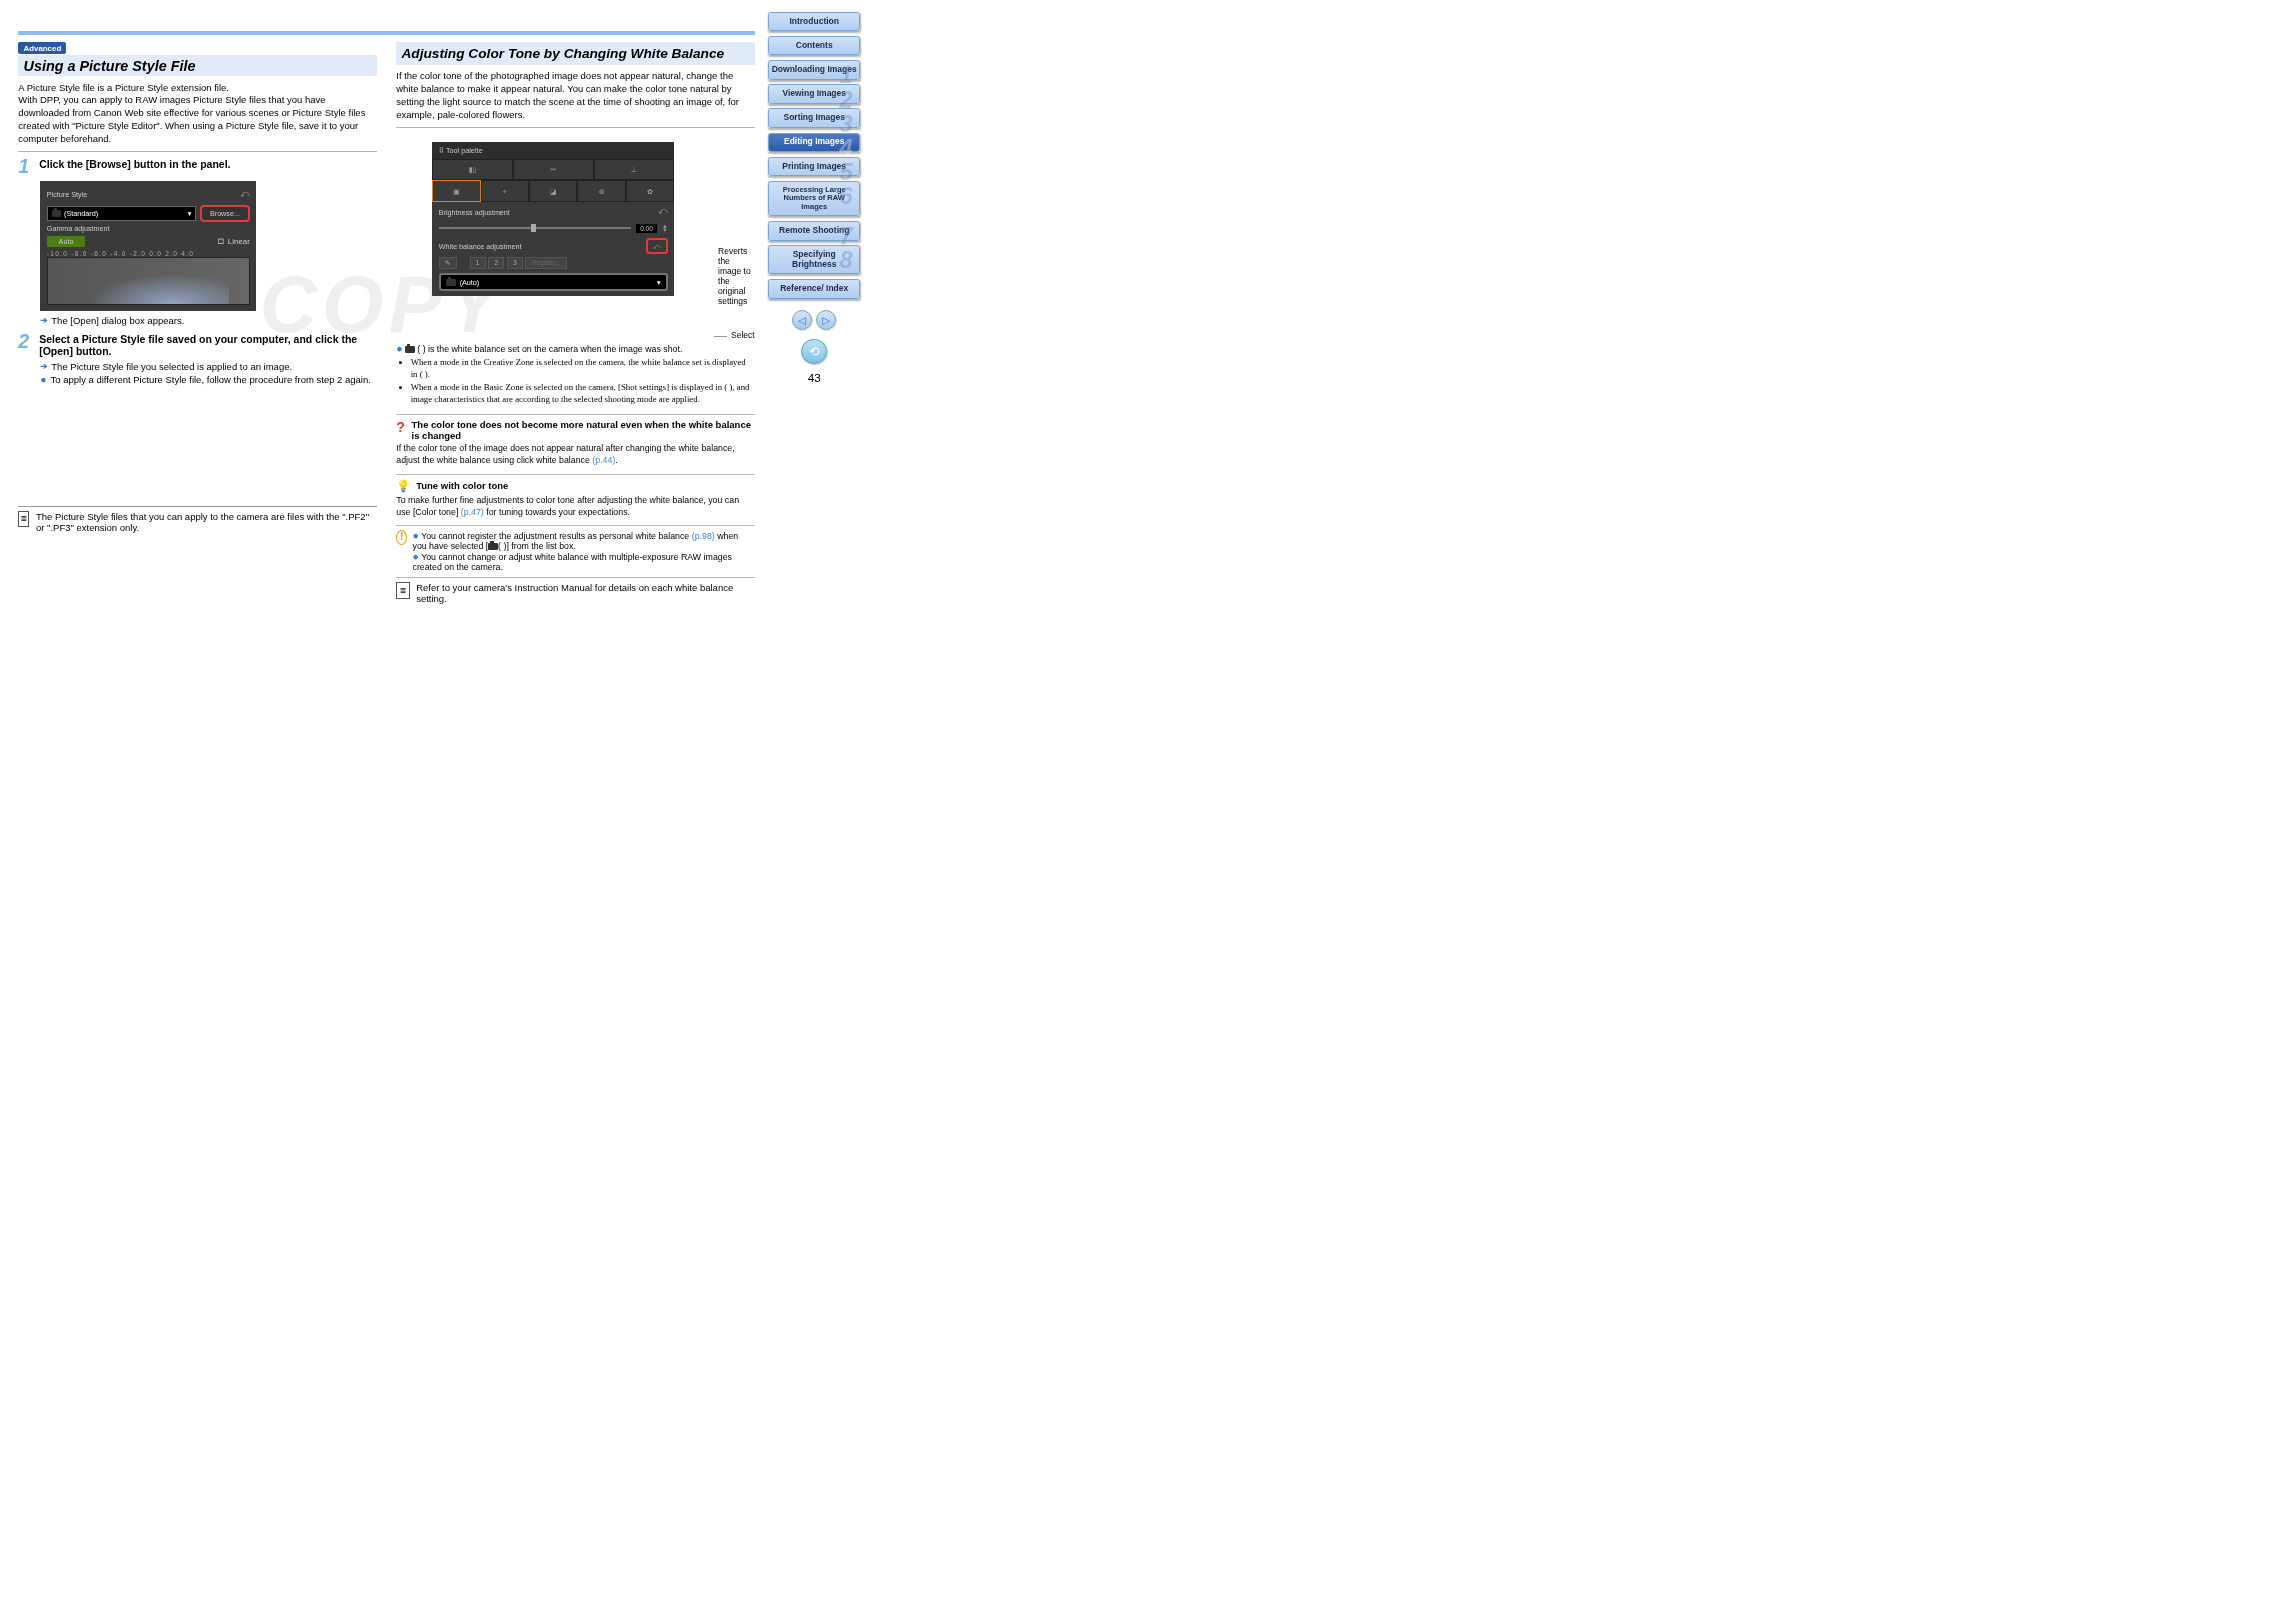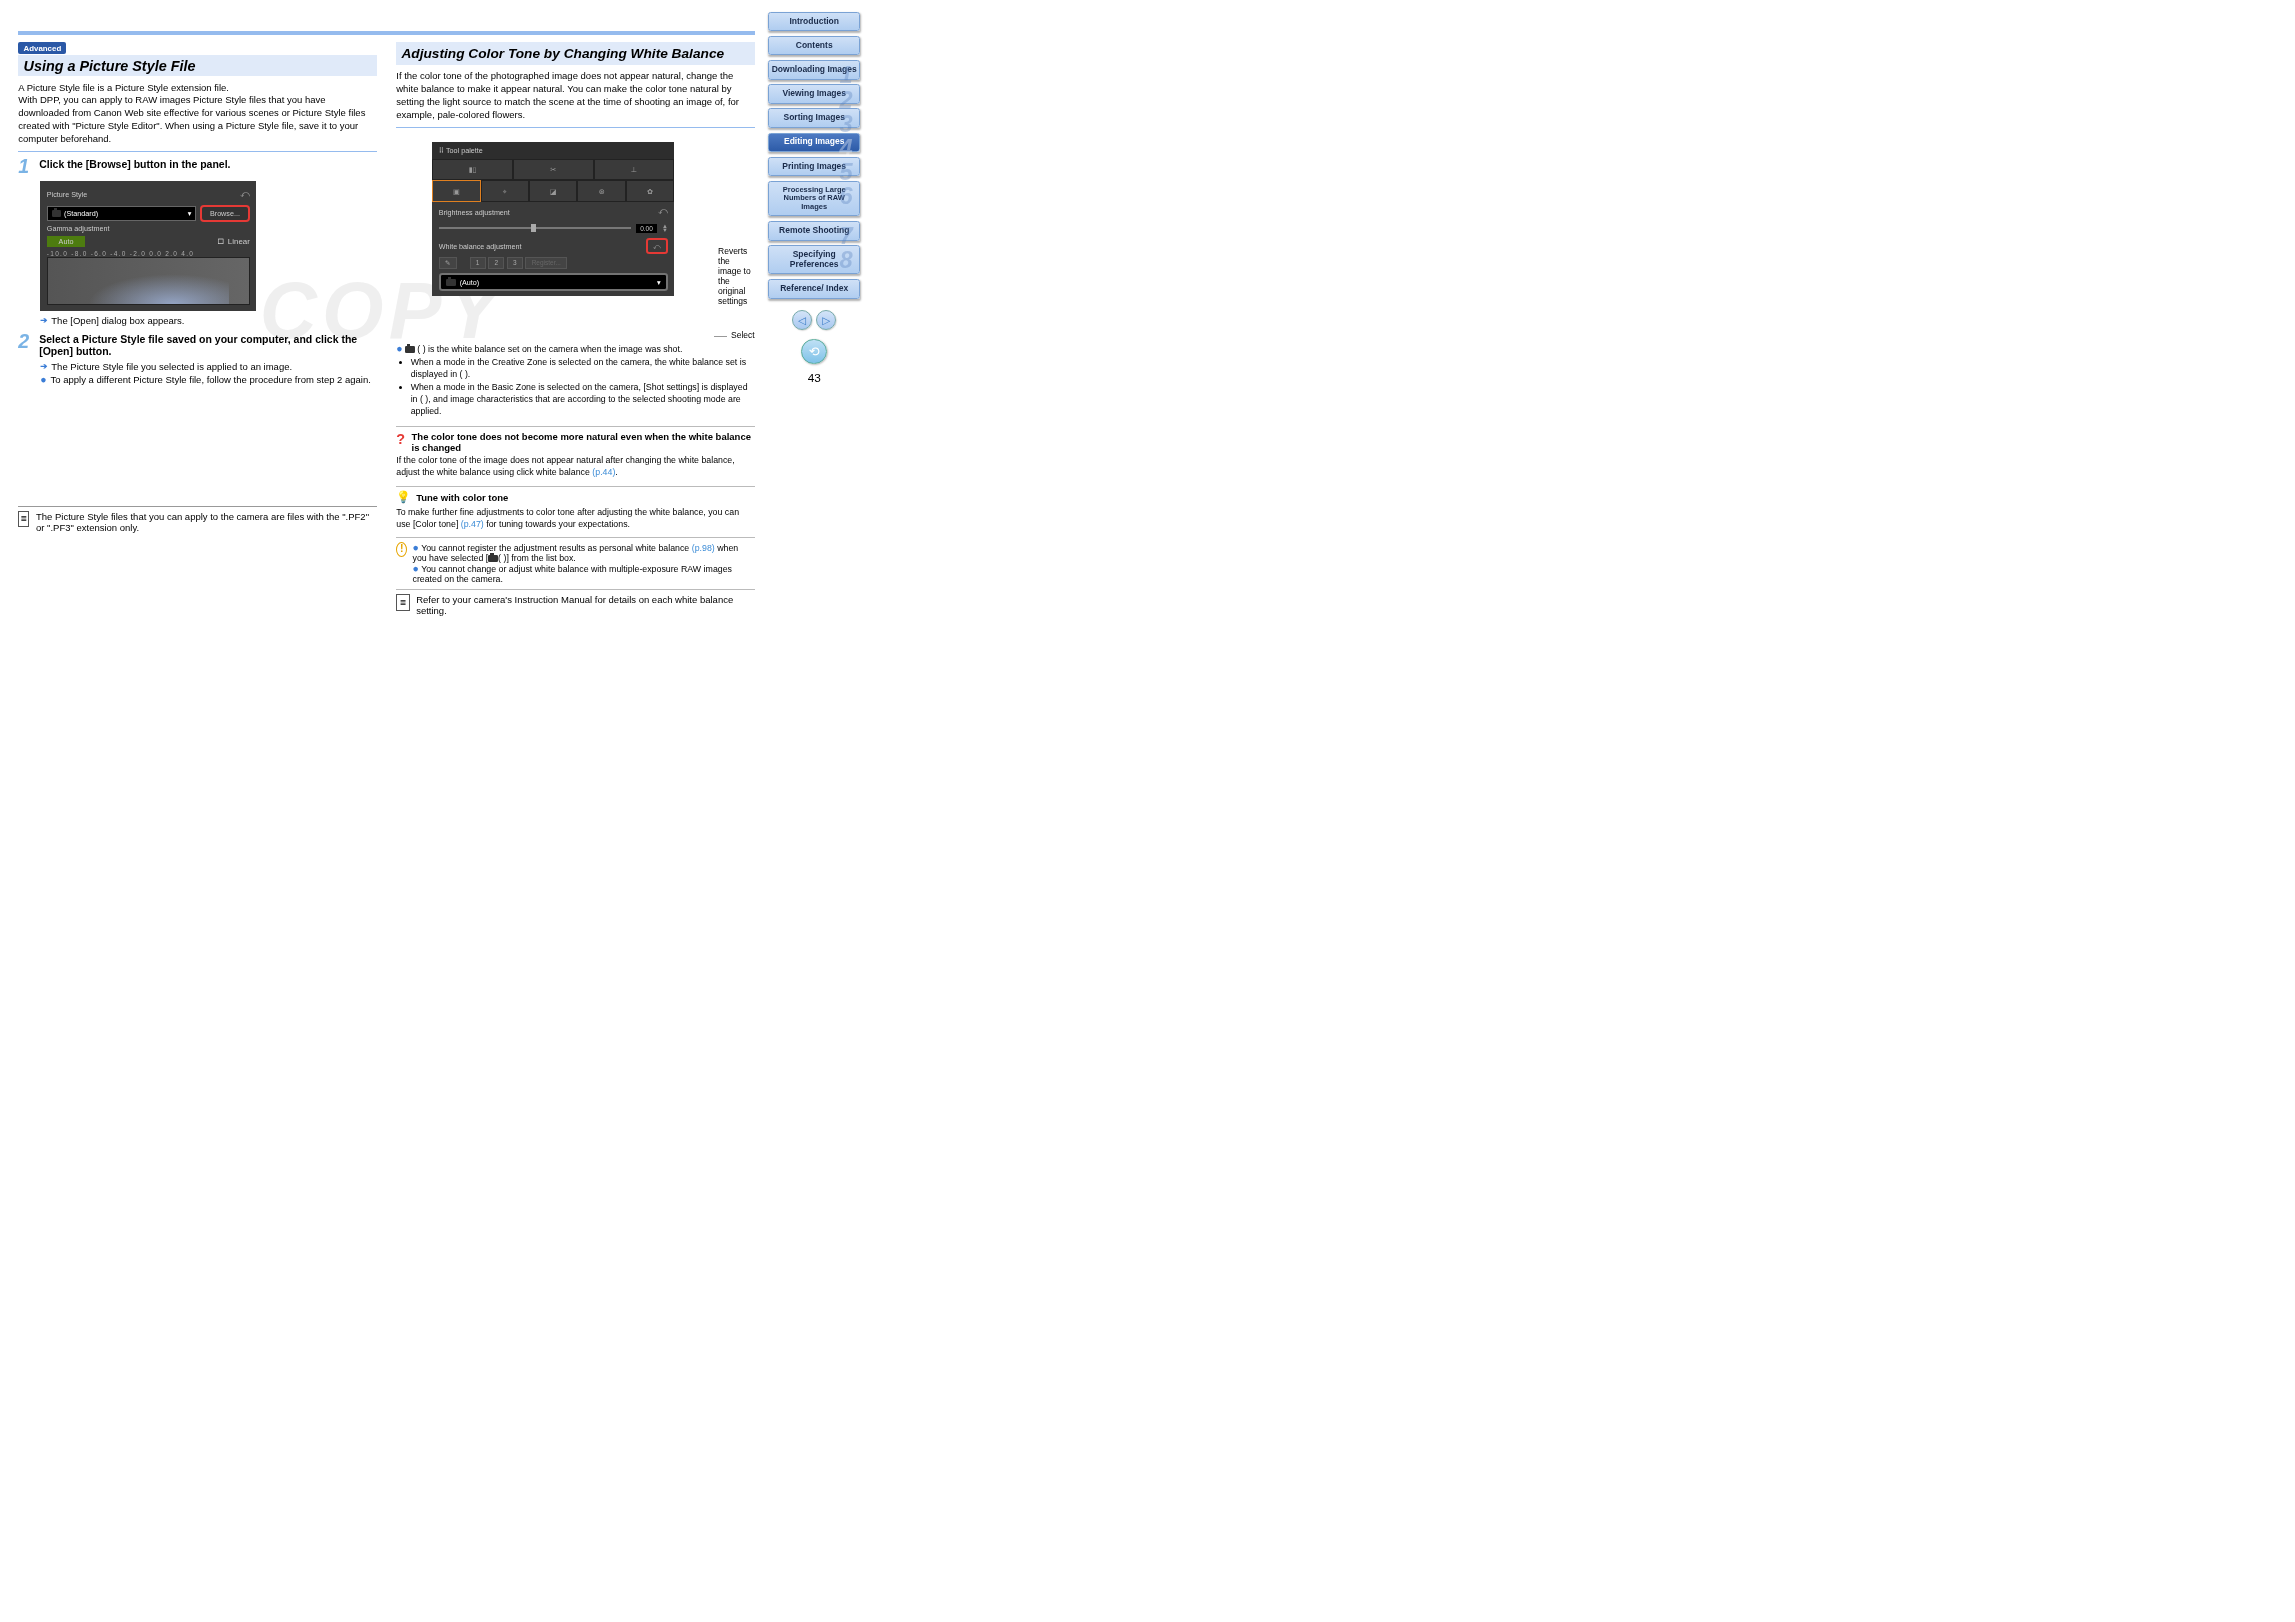--- a/index.html
+++ b/index.html
@@ -98,21 +98,21 @@
   .val-box { background:#000; padding:0.7px 3.9px; font-size:6.5px; }
   .wb-row { display:flex; padding: 1.3px 6.5px 3.9px 6.5px; gap:2.6px;}
   .wb-reset { border:2px solid #e53935; border-radius:3.3px; padding:1.3px 5.2px; color:#999;}
   .num-btn { border:0.7px solid #555; background:#444; color:#aaa; padding:1.3px 5.2px; font-size:6.5px;}
   .wb-select { margin:0 6.5px 5.2px 6.5px; background:#000; color:#fff; padding:2.6px 5.2px; display:flex; align-items:center; gap:3.9px; border:2px solid #737373; border-radius:3.3px;}
   .callout-line { border-top:0.7px solid #999; flex:1; margin-top:6.5px;}
   .callout-wrap { display:flex; align-items:flex-start; gap:3.9px;padding-left:36px;}
   .callout-text { font-size:8.5px; padding-top:1.3px;}
 
   .info-block { font-size:8.8px; line-height:1.35; margin: 2.6px 0 7.9px 0;}
-  .info-block ul { margin:1.3px 0 0 14.4px; padding:0;}
+  .info-block ul { margin:1.3px 0 0 14.4px; padding:0;font-family:Liberation Serif, serif;}
   .info-block li { margin-bottom:1.3px;}
 
   .q-row { display:flex; gap:6.5px; align-items:flex-start; margin:3.9px 0 2.6px 0;}
   .q-mark { color:#e53935; font-size:14.4px; font-weight:bold;}
   .q-title { font-weight:bold; font-size:9.5px;}
   .hint-row { display:flex; gap:5.2px; align-items:center; margin: 6.5px 0 2.6px 0;}
   .bulb { font-size:11.8px; }
   .hint-title { font-weight:bold; font-size:9.5px;}
   .link { color:#3b8bd6;}
   .warn-row { display:flex; gap:5.2px; font-size:8.8px; border-top:0.7px solid #bbb; padding-top:3.9px; margin-top:6.5px;}
@@ -327,21 +327,21 @@
 <div class="sidebar">
   <div class="nav-btn"><span>Introduction</span></div>
   <div class="nav-btn"><span>Contents</span></div>
   <div class="nav-btn"><span class="ghost-num">1</span><span>Downloading Images</span></div>
   <div class="nav-btn"><span class="ghost-num">2</span><span>Viewing Images</span></div>
   <div class="nav-btn"><span class="ghost-num">3</span><span>Sorting Images</span></div>
   <div class="nav-btn active"><span class="ghost-num">4</span><span>Editing Images</span></div>
   <div class="nav-btn"><span class="ghost-num">5</span><span>Printing Images</span></div>
   <div class="nav-btn" style="font-size:7.5px"><span class="ghost-num">6</span><span>Processing Large Numbers of RAW Images</span></div>
   <div class="nav-btn"><span class="ghost-num">7</span><span>Remote Shooting</span></div>
-  <div class="nav-btn"><span class="ghost-num">8</span><span>Specifying Preferences</span></div>
+  <div class="nav-btn"><span class="ghost-num">8</span><span>Specifying Brightness</span></div>
   <div class="nav-btn"><span>Reference/ Index</span></div>
 
   <div class="pager">
     <div class="pg-btn prev"></div>
     <div class="pg-btn next"></div>
   </div>
   <div class="return-btn">⟲</div>
   <div class="page-num">43</div>
 </div>
 

